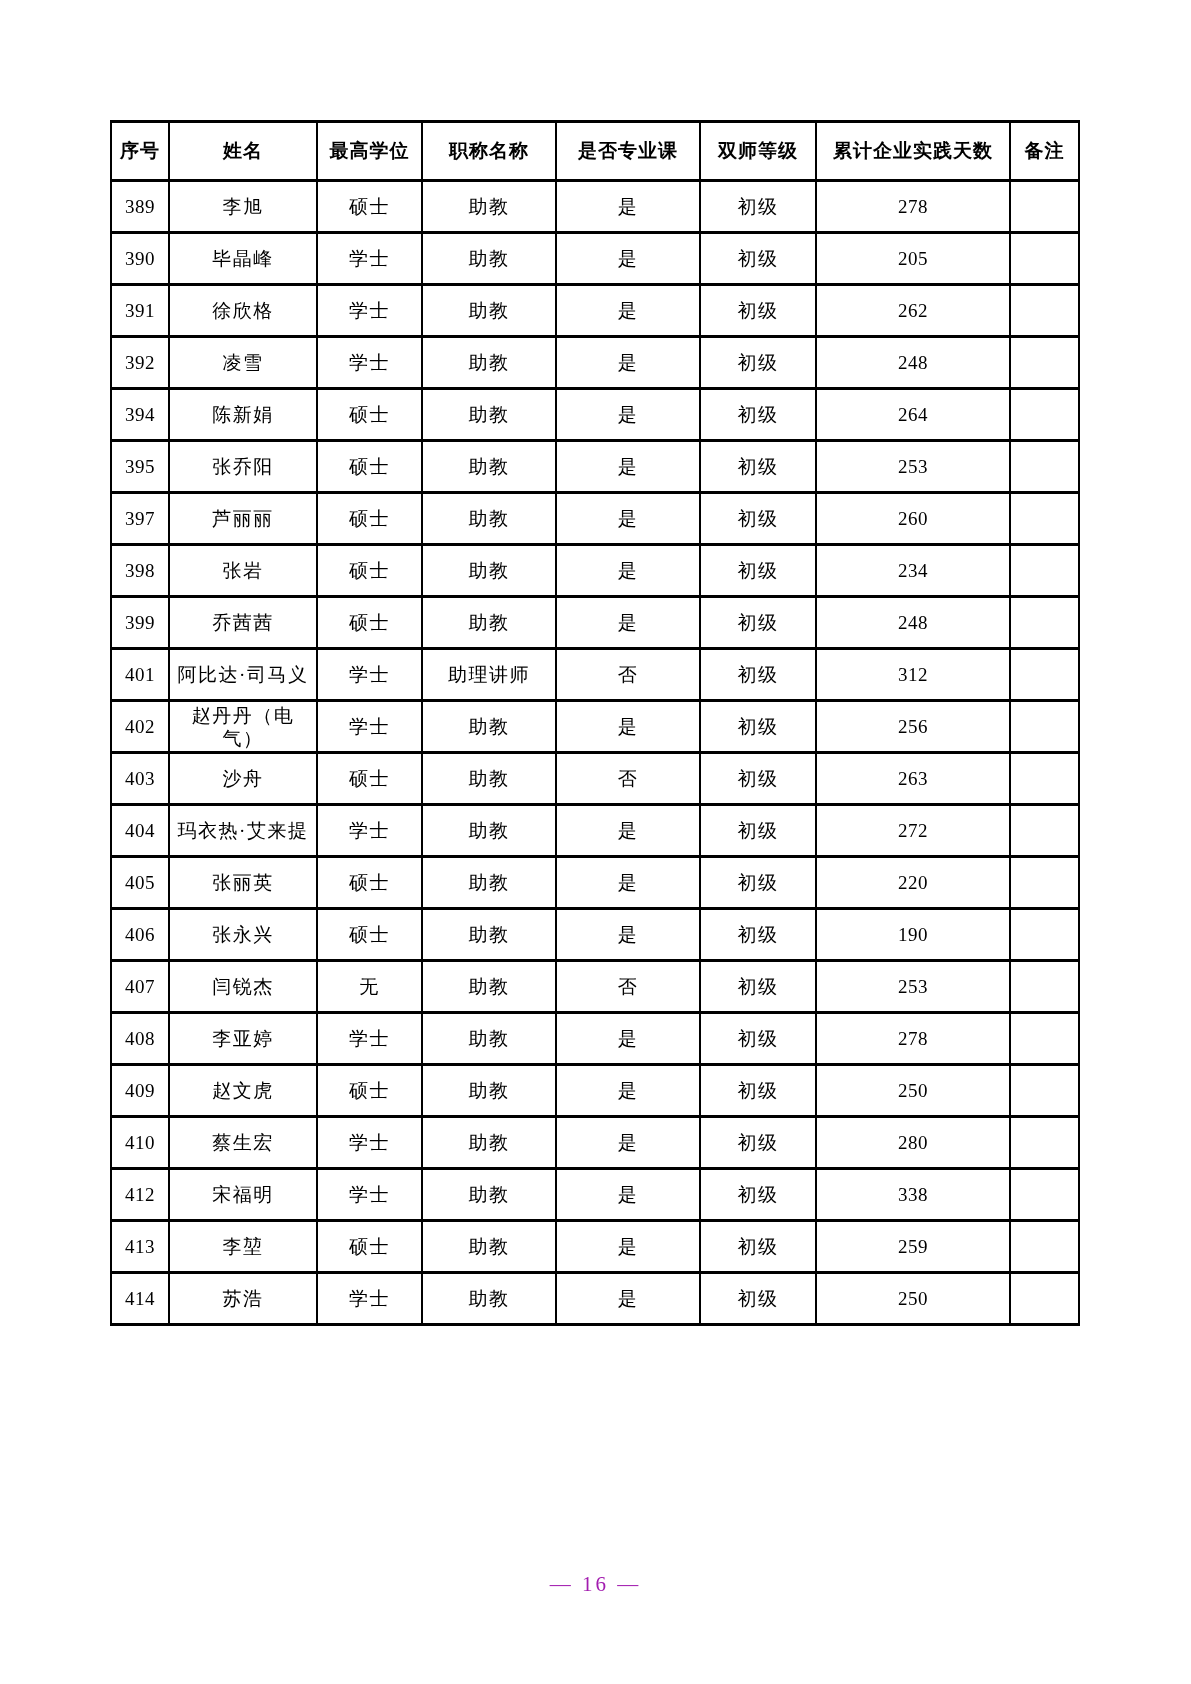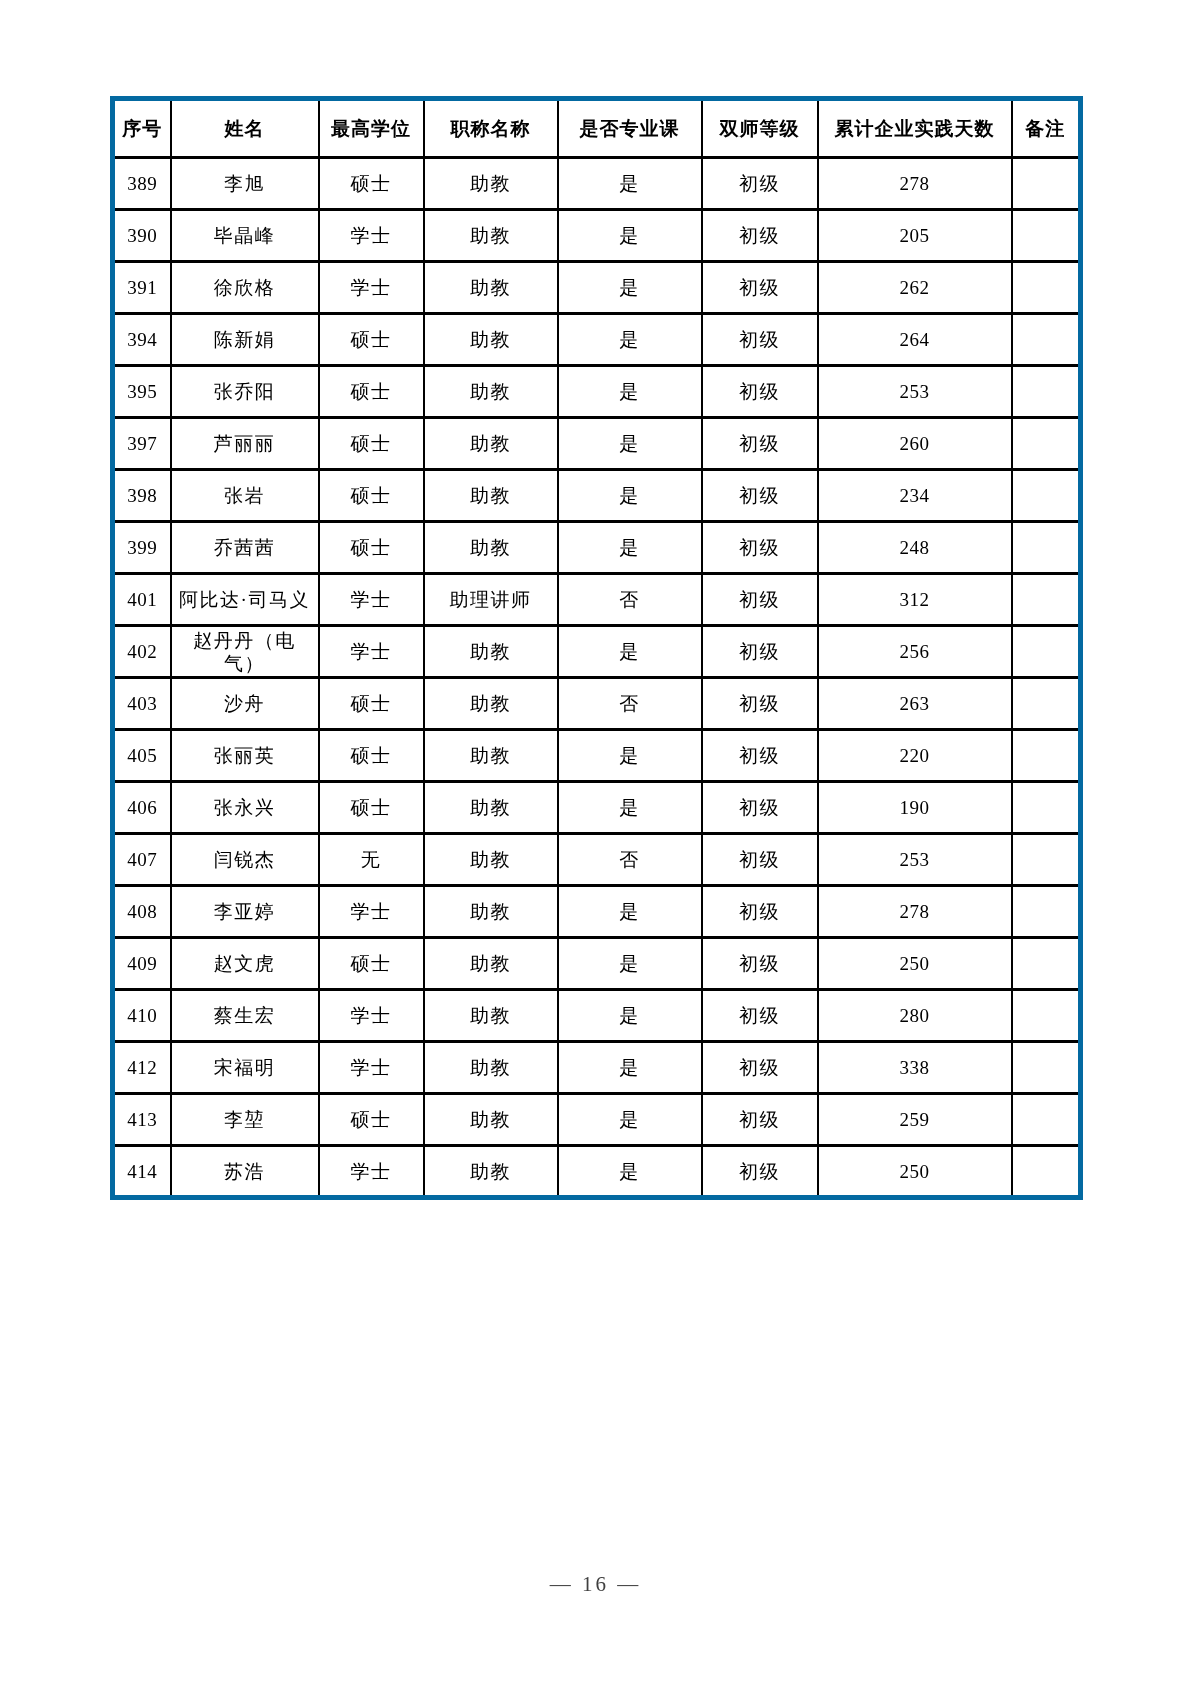--- a/index.html
+++ b/index.html
@@ -15,25 +15,25 @@
     color: #000000;
   }
   .sheet {
     position: absolute;
     inset: 0;
     background: #ffffff;
   }
   table.doc-table {
     position: absolute;
     left: 110px;
-    top: 96px;
+    top: 120px;
     width: 968px;
     table-layout: fixed;
     border-collapse: collapse;
-    border: 5px solid #0369a1;
+    border: 2px solid #0369a1;
   }
   .doc-table th, .doc-table td {
     border: 2px solid #000000;
     border-top-width: 3px;
     border-bottom-width: 3px;
     text-align: center;
     vertical-align: middle;
     overflow: hidden;
     padding: 0 3px;
     box-sizing: border-box;
@@ -66,21 +66,21 @@
   col.w-rem   { width: 69px;  }
 
   .page-footer {
     position: absolute;
     top: 1572px;
     left: 0;
     width: 100%;
     text-align: center;
     font-size: 21px;
     letter-spacing: 3px;
-    color: #404040;
+    color: #a21caf;
   }
 </style>
 </head>
 <body>
 
 <div class="sheet">
 
   <table class="doc-table">
     <colgroup>
       <col class="w-no">
@@ -129,20 +129,30 @@
           <td class="c-no">391</td>
           <td class="c-name">徐欣格</td>
           <td class="c-deg">学士</td>
           <td class="c-title">助教</td>
           <td class="c-prof">是</td>
           <td class="c-level">初级</td>
           <td class="c-days">262</td>
           <td class="c-rem"></td>
         </tr>
         <tr>
+          <td class="c-no">392</td>
+          <td class="c-name">凌雪</td>
+          <td class="c-deg">学士</td>
+          <td class="c-title">助教</td>
+          <td class="c-prof">是</td>
+          <td class="c-level">初级</td>
+          <td class="c-days">248</td>
+          <td class="c-rem"></td>
+        </tr>
+        <tr>
           <td class="c-no">394</td>
           <td class="c-name">陈新娟</td>
           <td class="c-deg">硕士</td>
           <td class="c-title">助教</td>
           <td class="c-prof">是</td>
           <td class="c-level">初级</td>
           <td class="c-days">264</td>
           <td class="c-rem"></td>
         </tr>
         <tr>
@@ -206,20 +216,30 @@
           <td class="c-rem"></td>
         </tr>
         <tr>
           <td class="c-no">403</td>
           <td class="c-name">沙舟</td>
           <td class="c-deg">硕士</td>
           <td class="c-title">助教</td>
           <td class="c-prof">否</td>
           <td class="c-level">初级</td>
           <td class="c-days">263</td>
+          <td class="c-rem"></td>
+        </tr>
+        <tr>
+          <td class="c-no">404</td>
+          <td class="c-name">玛衣热·艾来提</td>
+          <td class="c-deg">学士</td>
+          <td class="c-title">助教</td>
+          <td class="c-prof">是</td>
+          <td class="c-level">初级</td>
+          <td class="c-days">272</td>
           <td class="c-rem"></td>
         </tr>
         <tr>
           <td class="c-no">405</td>
           <td class="c-name">张丽英</td>
           <td class="c-deg">硕士</td>
           <td class="c-title">助教</td>
           <td class="c-prof">是</td>
           <td class="c-level">初级</td>
           <td class="c-days">220</td>

